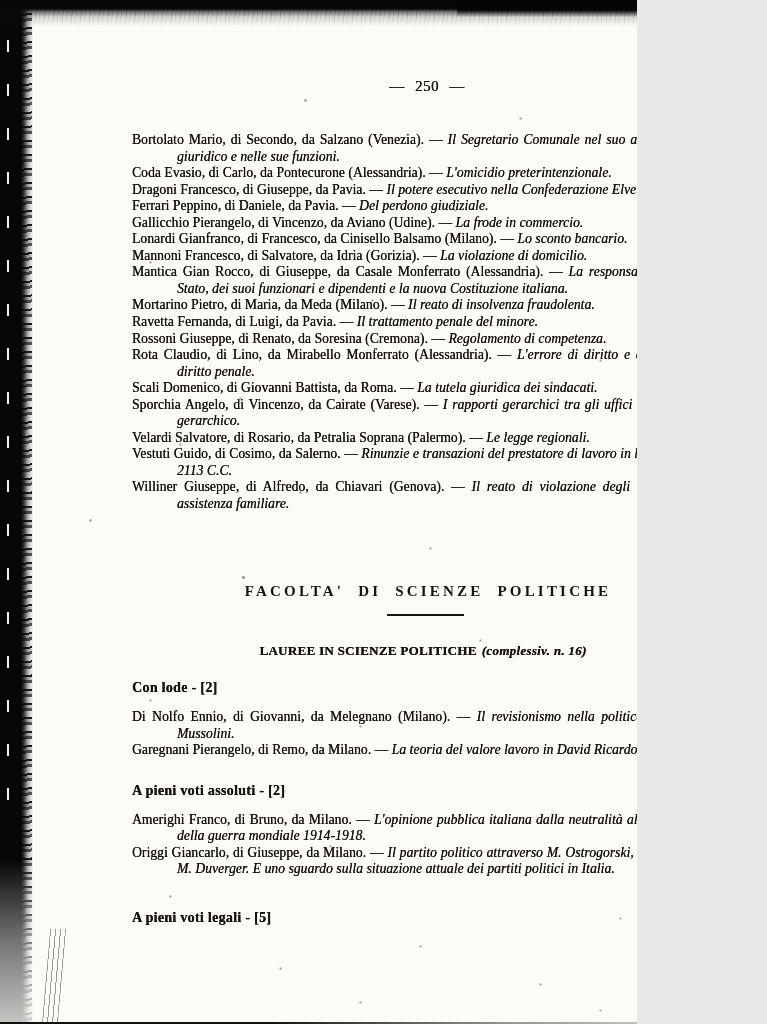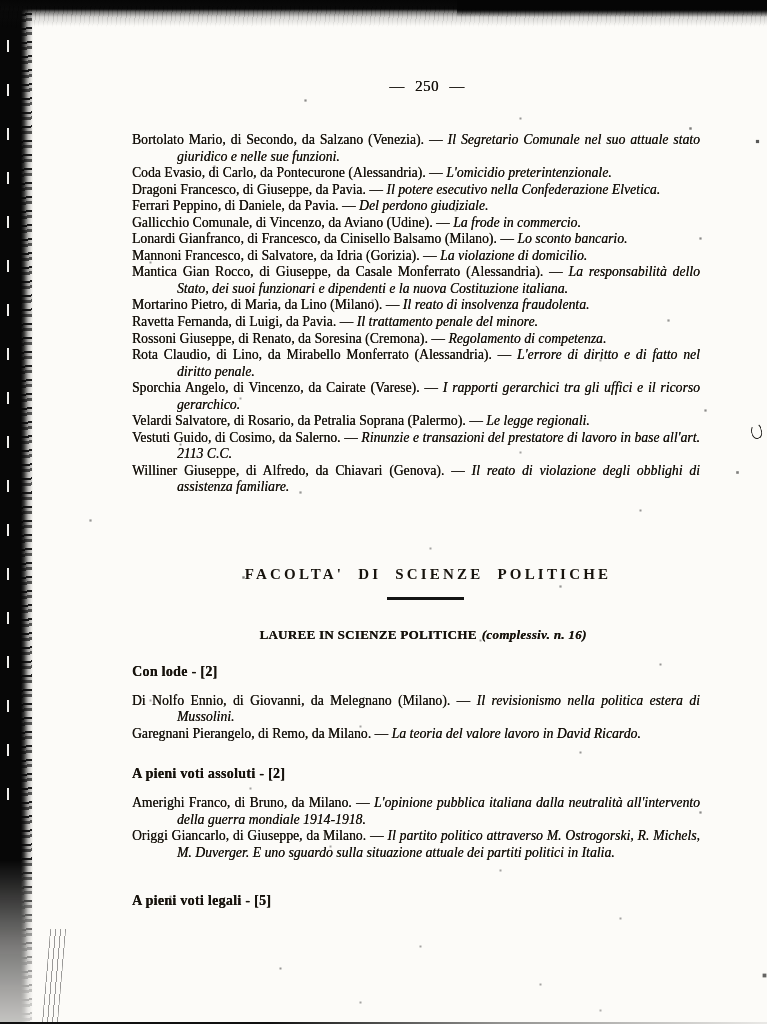--- a/index.html
+++ b/index.html
@@ -2,21 +2,21 @@
 <html style="--paper: #fcfbf8; --ink: #17130d;"><head>
 <meta charset="utf-8">
 <style>
   :root{
     --paper:#fcfbf8;
     --ink:#17130d;
   }
   html,body{margin:0;padding:0;background:#e8e8e8;}
   .scan{
     position:relative;
-    width:767px;height:1024px;
+    width:637px;height:1024px;
     background:var(--paper);
     overflow:hidden;
     font-family:"Liberation Serif","DejaVu Serif",serif;
     color:var(--ink);
   }
 
   
   .edge-top{
     position:absolute;top:0;left:0;width:767px;height:26px;z-index:5;pointer-events:none;
     background:linear-gradient(to bottom,#060606 0,#0a0a0a 9px,rgba(10,10,10,.55) 12px,rgba(20,20,20,.16) 17px,rgba(20,20,20,0) 26px);
@@ -131,28 +131,29 @@
   <div class="smudge"></div>
 
   <div class="content">
     <p class="pageno">— 250 —</p>
 
     <div class="entries" id="graduates-list">
         <p class="entry"><span>Bortolato Mario, di Secondo, da Salzano (Venezia).</span><span> — </span><em class="etitle">Il Segretario Comunale nel suo attuale stato giuridico e nelle sue funzioni.</em></p>
         <p class="entry"><span>Coda Evasio, di Carlo, da Pontecurone (Alessandria).</span><span> — </span><em class="etitle">L'omicidio preterintenzionale.</em></p>
         <p class="entry"><span>Dragoni Francesco, di Giuseppe, da Pavia.</span><span> — </span><em class="etitle">Il potere esecutivo nella Confederazione Elvetica.</em></p>
         <p class="entry"><span>Ferrari Peppino, di Daniele, da Pavia.</span><span> — </span><em class="etitle">Del perdono giudiziale.</em></p>
-        <p class="entry"><span>Gallicchio Comunale, di Vincenzo, da Aviano (Udine).</span><span> — </span><em class="etitle">La frode in commercio.</em></p>
+        <p class="entry"><span>Gallicchio Pierangelo, di Vincenzo, da Aviano (Udine).</span><span> — </span><em class="etitle">La frode in commercio.</em></p>
         <p class="entry"><span>Lonardi Gianfranco, di Francesco, da Cinisello Balsamo (Milano).</span><span> — </span><em class="etitle">Lo sconto bancario.</em></p>
         <p class="entry"><span>Mannoni Francesco, di Salvatore, da Idria (Gorizia).</span><span> — </span><em class="etitle">La violazione di domicilio.</em></p>
         <p class="entry"><span>Mantica Gian Rocco, di Giuseppe, da Casale Monferrato (Alessandria).</span><span> — </span><em class="etitle">La responsabilità dello Stato, dei suoi funzionari e dipendenti e la nuova Costituzione italiana.</em></p>
-        <p class="entry"><span>Mortarino Pietro, di Maria, da Lino (Milano).</span><span> — </span><em class="etitle">Il reato di insolvenza fraudolenta.</em></p>
+        <p class="entry"><span>Mortarino Pietro, di Maria, da Meda (Milano).</span><span> — </span><em class="etitle">Il reato di insolvenza fraudolenta.</em></p>
         <p class="entry"><span>Ravetta Fernanda, di Luigi, da Pavia.</span><span> — </span><em class="etitle">Il trattamento penale del minore.</em></p>
         <p class="entry"><span>Rossoni Giuseppe, di Renato, da Soresina (Cremona).</span><span> — </span><em class="etitle">Regolamento di competenza.</em></p>
         <p class="entry"><span>Rota Claudio, di Lino, da Mirabello Monferrato (Alessandria).</span><span> — </span><em class="etitle">L'errore di diritto e di fatto nel diritto penale.</em></p>
+        <p class="entry"><span>Scali Domenico, di Giovanni Battista, da Roma.</span><span> — </span><em class="etitle">La tutela giuridica dei sindacati.</em></p>
         <p class="entry"><span>Sporchia Angelo, di Vincenzo, da Cairate (Varese).</span><span> — </span><em class="etitle">I rapporti gerarchici tra gli uffici e il ricorso gerarchico.</em></p>
         <p class="entry"><span>Velardi Salvatore, di Rosario, da Petralia Soprana (Palermo).</span><span> — </span><em class="etitle">Le legge regionali.</em></p>
         <p class="entry"><span>Vestuti Guido, di Cosimo, da Salerno.</span><span> — </span><em class="etitle">Rinunzie e transazioni del prestatore di lavoro in base all'art. 2113 C.C.</em></p>
         <p class="entry"><span>Williner Giuseppe, di Alfredo, da Chiavari (Genova).</span><span> — </span><em class="etitle">Il reato di violazione degli obblighi di assistenza familiare.</em></p>
       </div>
 
     <h2 class="faculty-title">FACOLTA'  DI  SCIENZE  POLITICHE</h2>
     <div class="rule"></div>
 
     <h3 class="degree-heading"><span>LAUREE IN SCIENZE POLITICHE</span><span class="note">(complessiv. n. 16)</span></h3>

